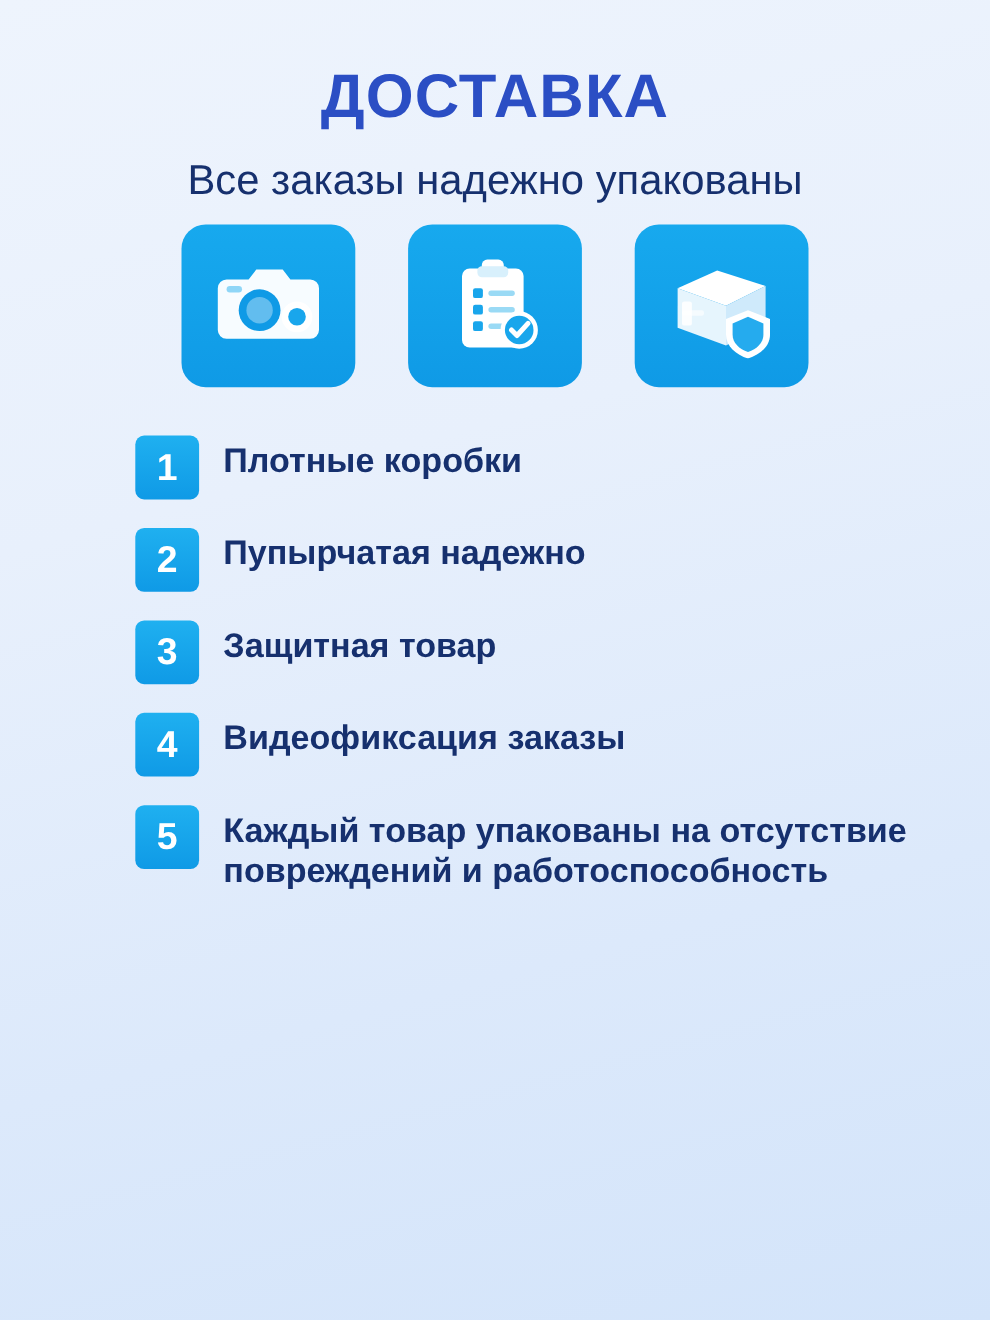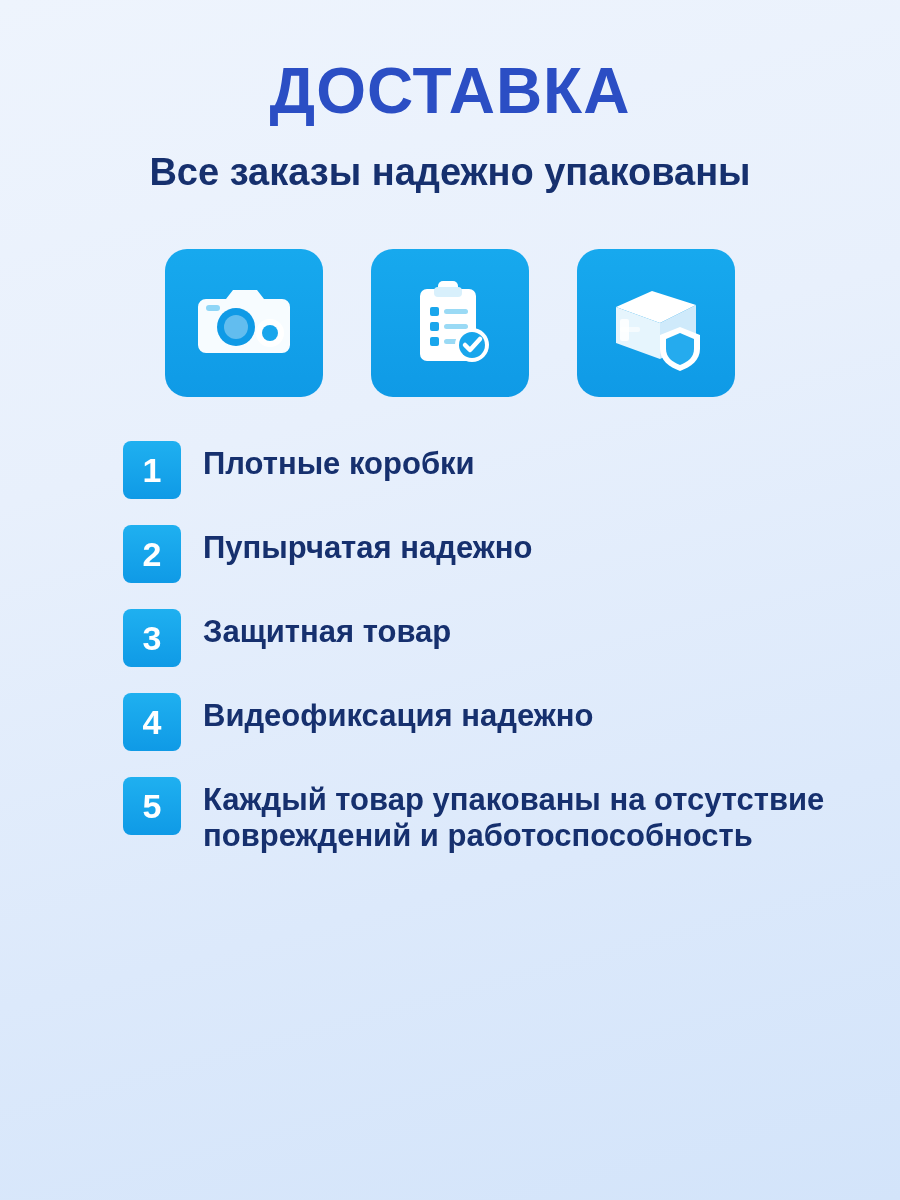--- a/index.html
+++ b/index.html
@@ -17,34 +17,34 @@
   .page {
     width: 900px;
     height: 1200px;
     box-sizing: border-box;
     padding: 58px 40px 20px 40px;
     display: flex;
     flex-direction: column;
     align-items: center;
   }
   .title {
-    font-size: 64px;
+    font-size: 56px;
     font-weight: bold;
     color: #2b4ec4;
     letter-spacing: 1px;
     line-height: 1.05;
     text-align: left;
     margin: 0 0 26px 0;
   }
   .subtitle {
     font-size: 38px;
-    font-weight: bold;
+    font-weight: normal;
     color: #16306e;
     text-align: left;
-    margin: 0 0 54px 0;
+    margin: 0 0 18px 0;
     line-height: 1.15;
   }
   .icon-row {
     display: flex;
     justify-content: center;
     gap: 48px;
     margin-bottom: 44px;
   }
   .icon-tile {
     width: 158px;
@@ -171,21 +171,21 @@
       <div class="item-label">Пупырчатая надежно</div>
     </div>
 
     <div class="list-item">
       <div class="num-badge">3</div>
       <div class="item-label">Защитная товар</div>
     </div>
 
     <div class="list-item">
       <div class="num-badge">4</div>
-      <div class="item-label">Видеофиксация надежно</div>
+      <div class="item-label">Видеофиксация заказы</div>
     </div>
 
     <div class="list-item">
       <div class="num-badge">5</div>
       <div class="item-label">Каждый товар упакованы на отсутствие повреждений и работоспособность</div>
     </div>
 
   </div>
 
 </div>

